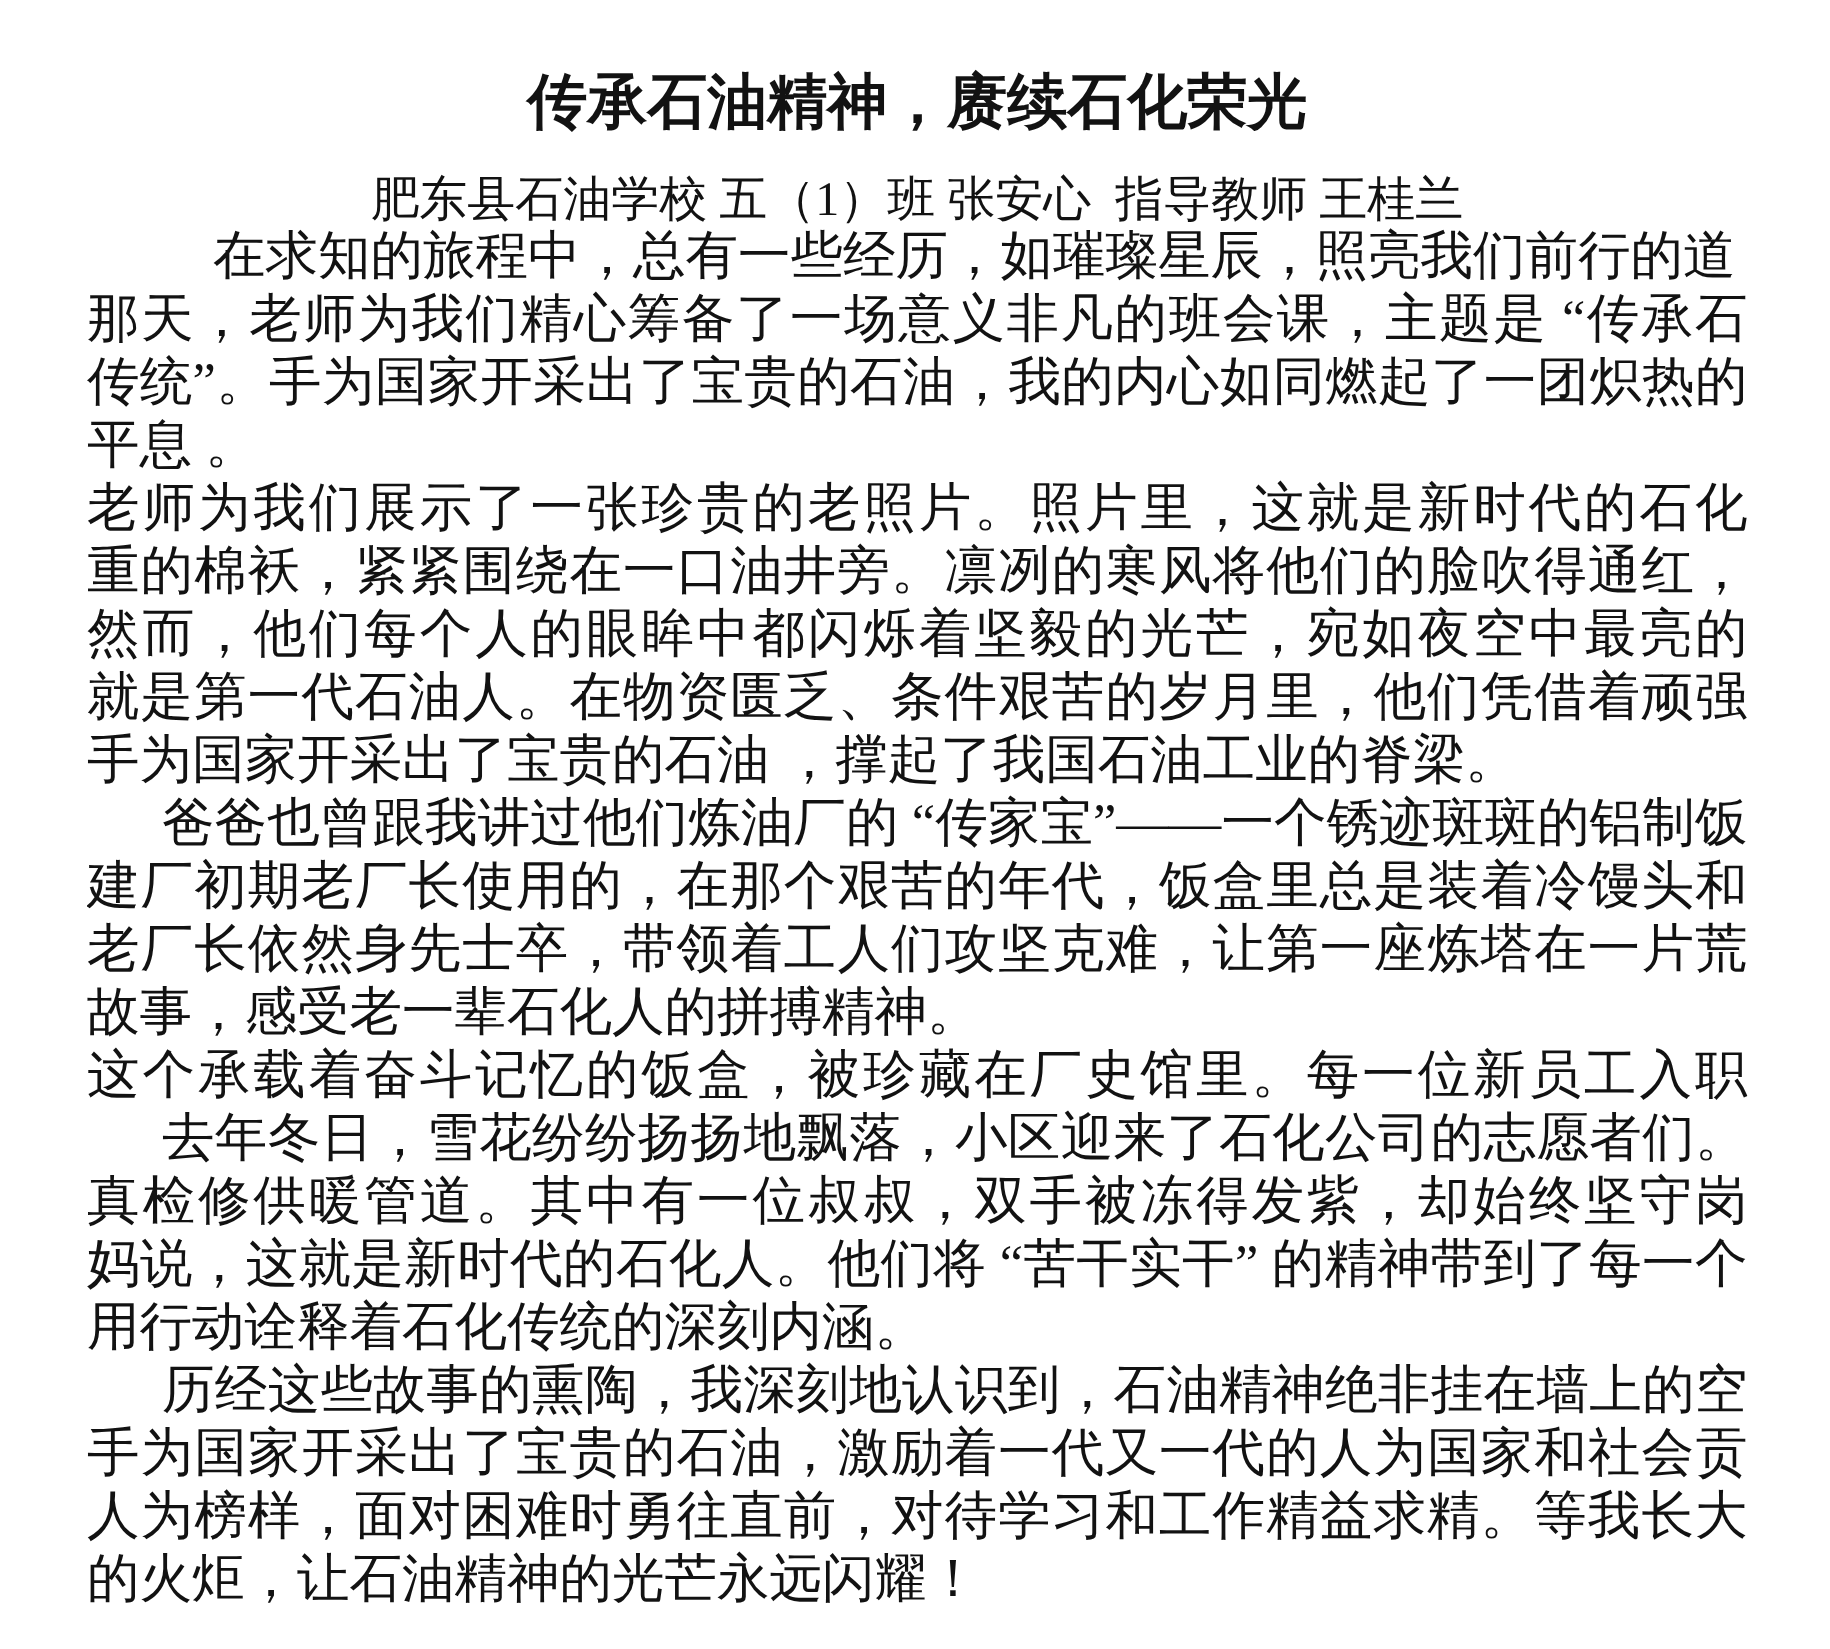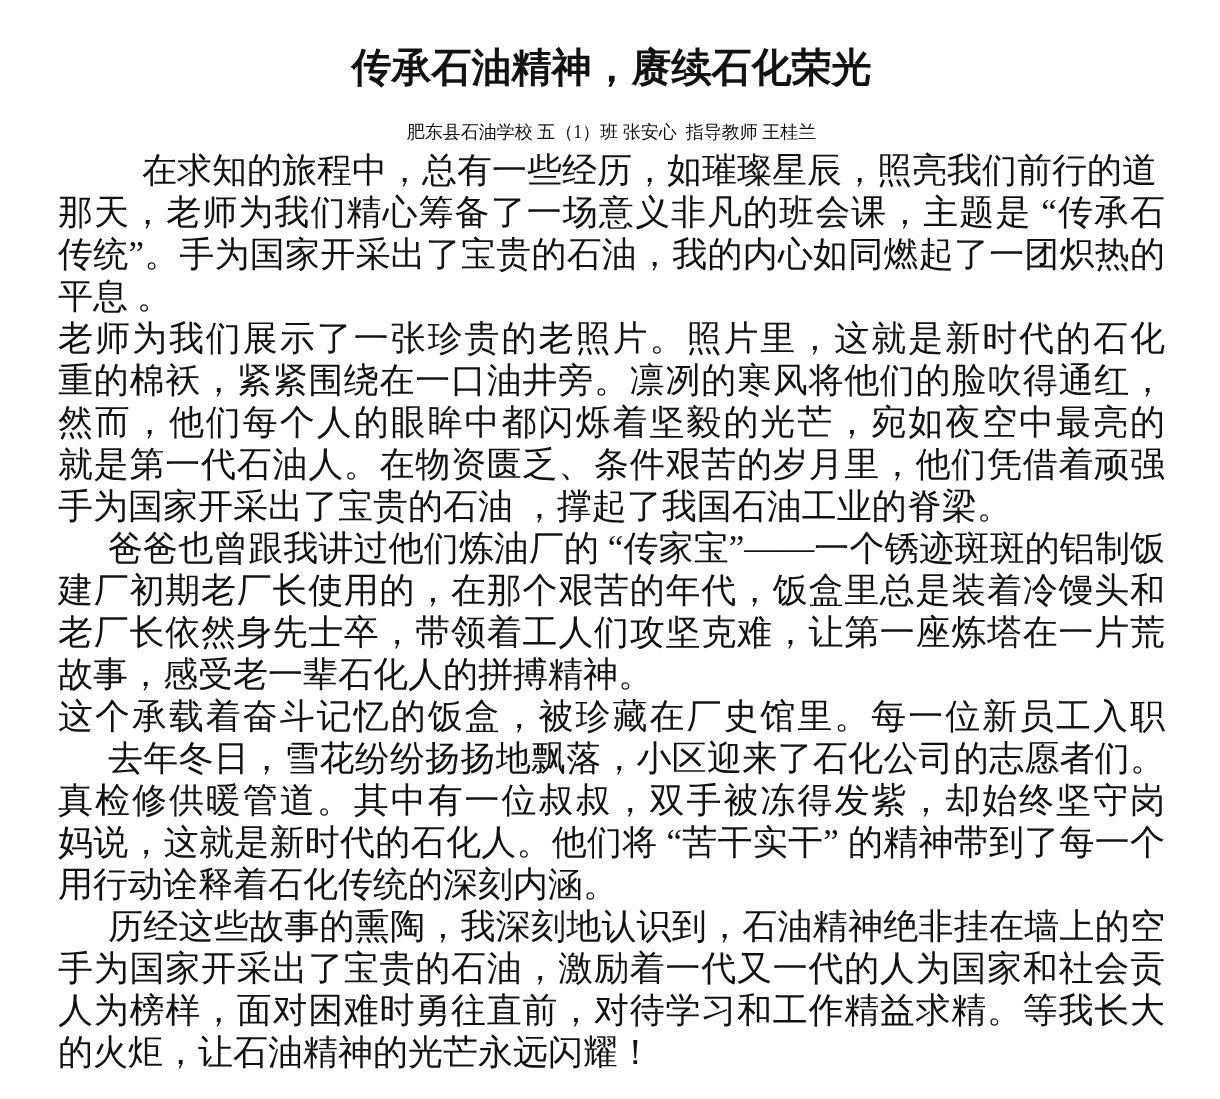--- a/index.html
+++ b/index.html
@@ -20,21 +20,21 @@
     margin: 44px 55px 0 58px;
     text-align: center;
     font-size: 40px;
     font-weight: bold;
     line-height: 48px;
     white-space: pre;
   }
   .byline {
     margin: 24px 55px 0 58px;
     text-align: center;
-    font-size: 18px;
+    font-size: 32px;
     font-weight: normal;
     line-height: 32px;
     white-space: pre;
   }
   .essay-body {
     margin: 2px 55px 0 58px;
     width: 1107px;
   }
   .line {
     font-size: 35px;

